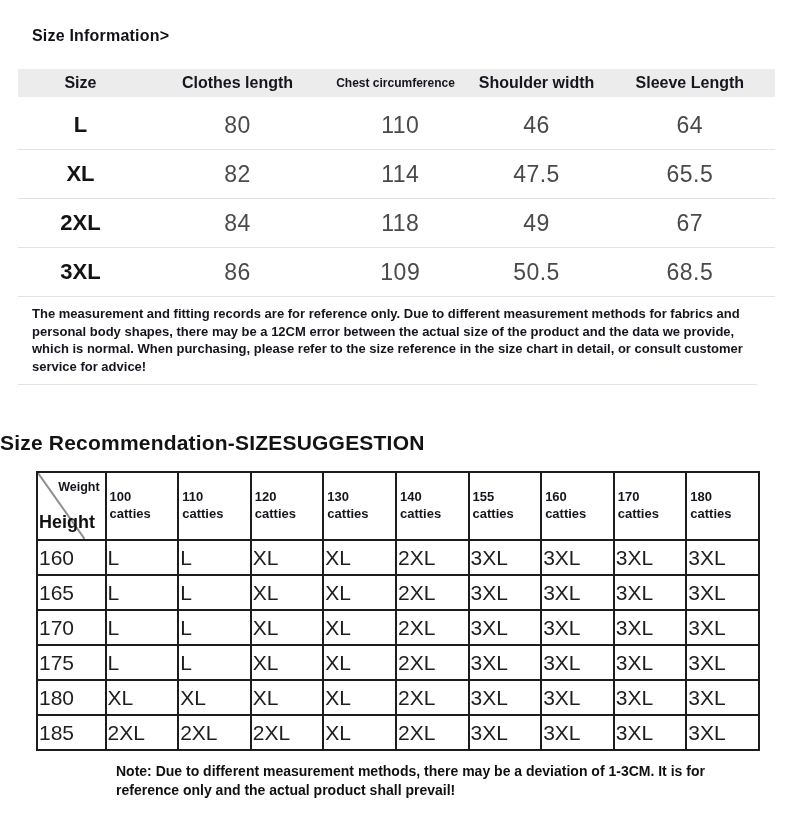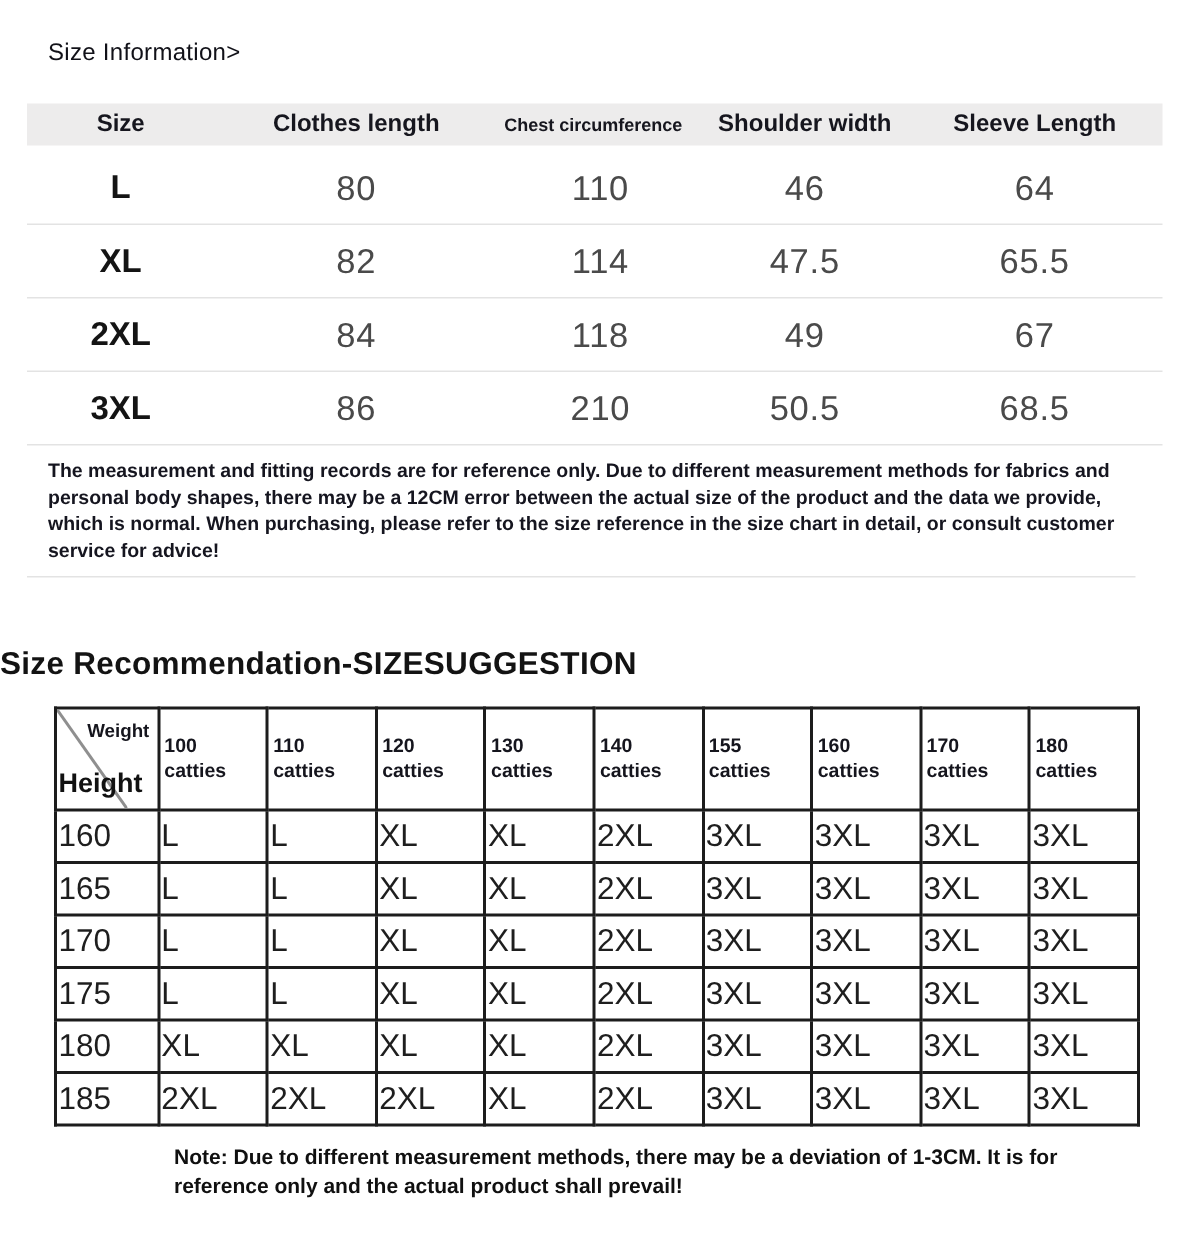--- a/index.html
+++ b/index.html
@@ -2,21 +2,21 @@
 <html><head>
 <meta charset="utf-8">
 <style>
   html,body { margin:0; padding:0; }
   body {
     width:790px; height:839px; background:#ffffff;
     font-family:"Liberation Sans", sans-serif; color:#1b1b22;
     position:relative; overflow:hidden;
   }
   .page-title {
-    margin:27px 0 0 32px; font-size:16px; font-weight:normal; color:#111118;
+    margin:27px 0 0 32px; font-size:16px; font-weight:bold; color:#111118;
     letter-spacing:.2px;
   }
   
   .t1 { margin:24px 0 0 18px; width:757px; }
   .t1-head {
     display:grid; grid-template-columns:16.5% 25% 18% 18% 22.5%;
     background:#edecec; height:28px; align-items:center;
   }
   .t1-hcell { text-align:center; font-weight:bold; font-size:16px; color:#16161e; }
   .t1-hcell.small { font-size:12px; text-align:left; padding-left:4px; line-height:1.2; }
@@ -93,21 +93,21 @@
       <div class="t1-row">
         <div class="t1-cell size">2XL</div>
         <div class="t1-cell val">84</div>
         <div class="t1-cell val">118</div>
         <div class="t1-cell val">49</div>
         <div class="t1-cell val">67</div>
       </div>
       <div class="t1-row">
         <div class="t1-cell size">3XL</div>
         <div class="t1-cell val">86</div>
-        <div class="t1-cell val">210</div>
+        <div class="t1-cell val">109</div>
         <div class="t1-cell val">50.5</div>
         <div class="t1-cell val">68.5</div>
       </div>
     </div>
 </div>
 
 <p class="disclaimer">The measurement and fitting records are for reference only. Due to different measurement methods for fabrics and personal body shapes, there may be a 12CM error between the actual size of the product and the data we provide, which is normal. When purchasing, please refer to the size reference in the size chart in detail, or consult customer service for advice!</p>
 
 <h1 class="rec-title">Size Recommendation-SIZESUGGESTION</h1>
 

